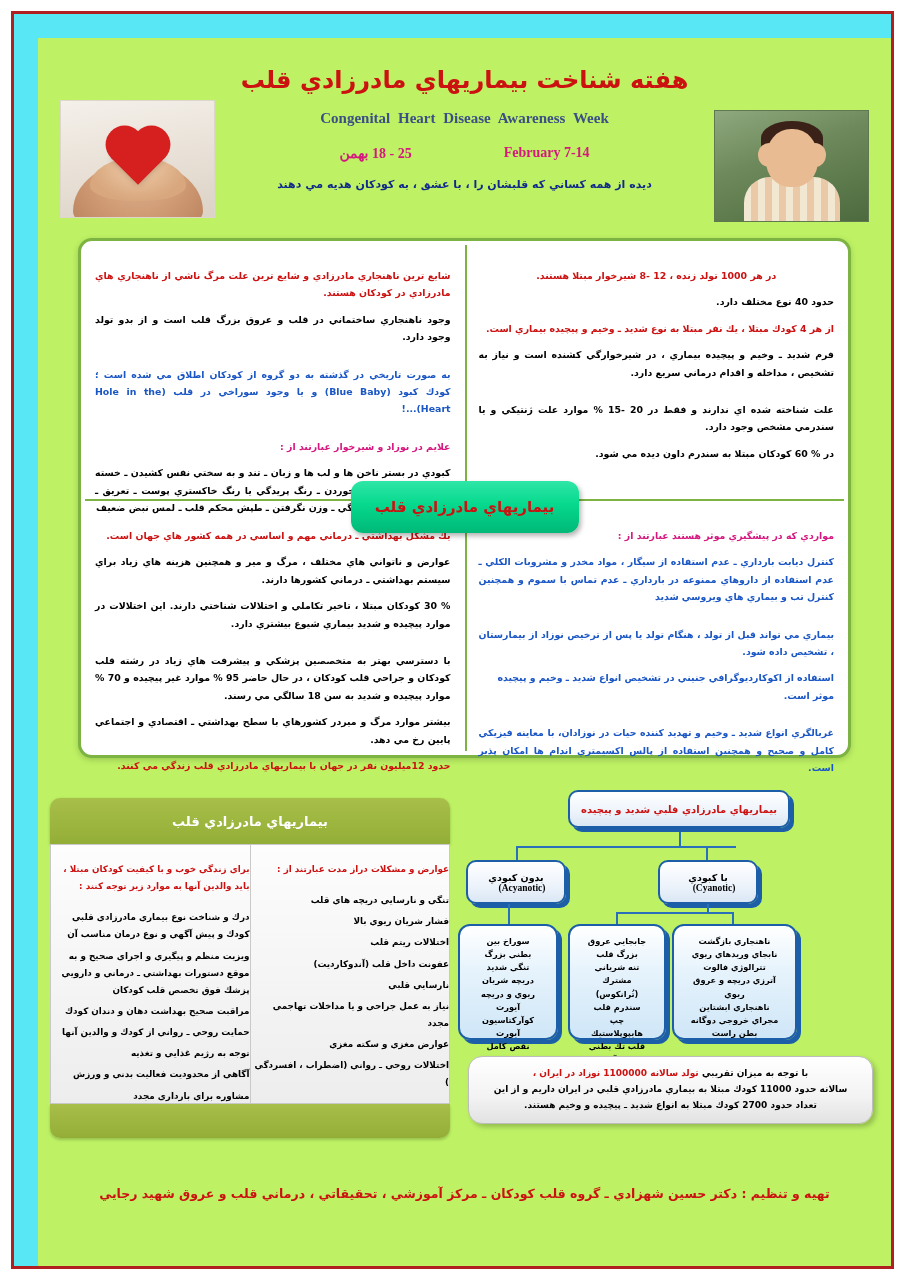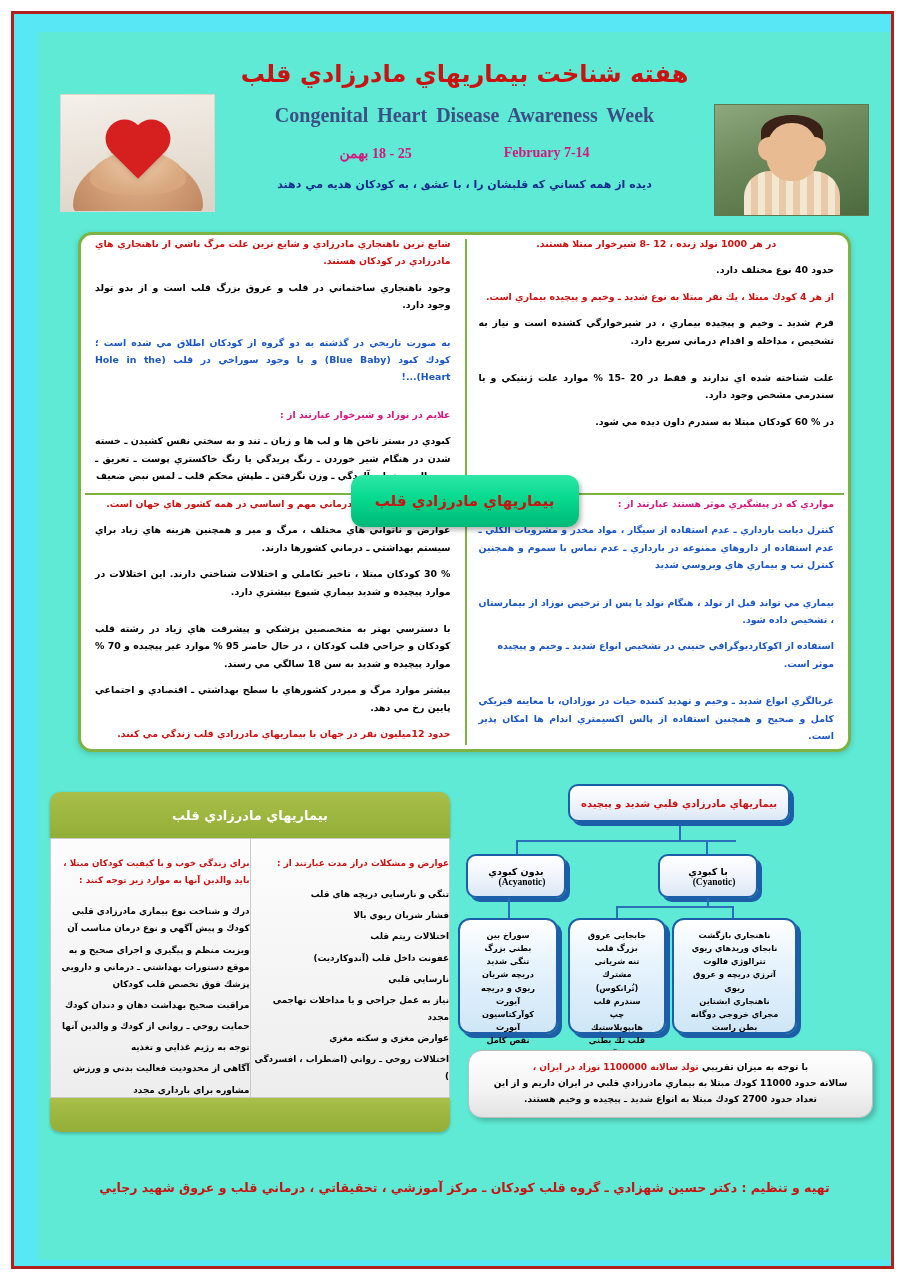--- a/index.html
+++ b/index.html
@@ -19,23 +19,23 @@
     height: 1280px;
     background: #58e7f5;
     border: 12px solid #ffffff;
     outline: 3px solid #b02020;
     outline-offset: -14px;
     padding: 0;
   }
 
   .inner {
     position: absolute;
-    left: 26px; top: 20px;
+    left: 26px; top: 26px;
     width: 853px; height: 1228px;
-    background: #5eead4;
+    background: #bef264;
   }
 
   
   .header {
     position: relative;
     height: 190px;
   }
   .hero-left {
     position: absolute;
     left: 22px; top: 62px;
@@ -120,21 +120,21 @@
   .t-fa {
     color: #cc1111;
     font-size: 24px;
     font-weight: bold;
     letter-spacing: .3px;
     margin-bottom: 16px;
   }
   .t-en {
     color: #3c4f85;
     font-family: "Liberation Serif", "DejaVu Serif", serif;
-    font-size: 20px;
+    font-size: 15px;
     font-weight: bold;
     margin-bottom: 18px;
     direction: ltr;
     word-spacing: 4px;
   }
   .t-dates {
     display: flex;
     justify-content: center;
     gap: 92px;
     margin-bottom: 16px;
@@ -169,21 +169,21 @@
   }
   .panel-divider-h {
     position: absolute;
     left: 4px; right: 4px; top: 258px;
     height: 2px;
     background: #7cb342;
   }
 
   .cell {
     position: absolute;
-    padding: 0 14px;
+    padding: 26px 14px;
     font-size: 9.4px;
     line-height: 1.85;
     color: #000;
   }
   .cell.tl { left: 50%; top: 0; width: 50%; height: 258px; }
   .cell.tr { left: 0;   top: 0; width: 50%; height: 258px; }
   .cell.bl { left: 50%; top: 260px; width: 50%; height: 260px; }
   .cell.br { left: 0;   top: 260px; width: 50%; height: 260px; }
 
   .red   { color: #cc1111; font-weight: bold; }

